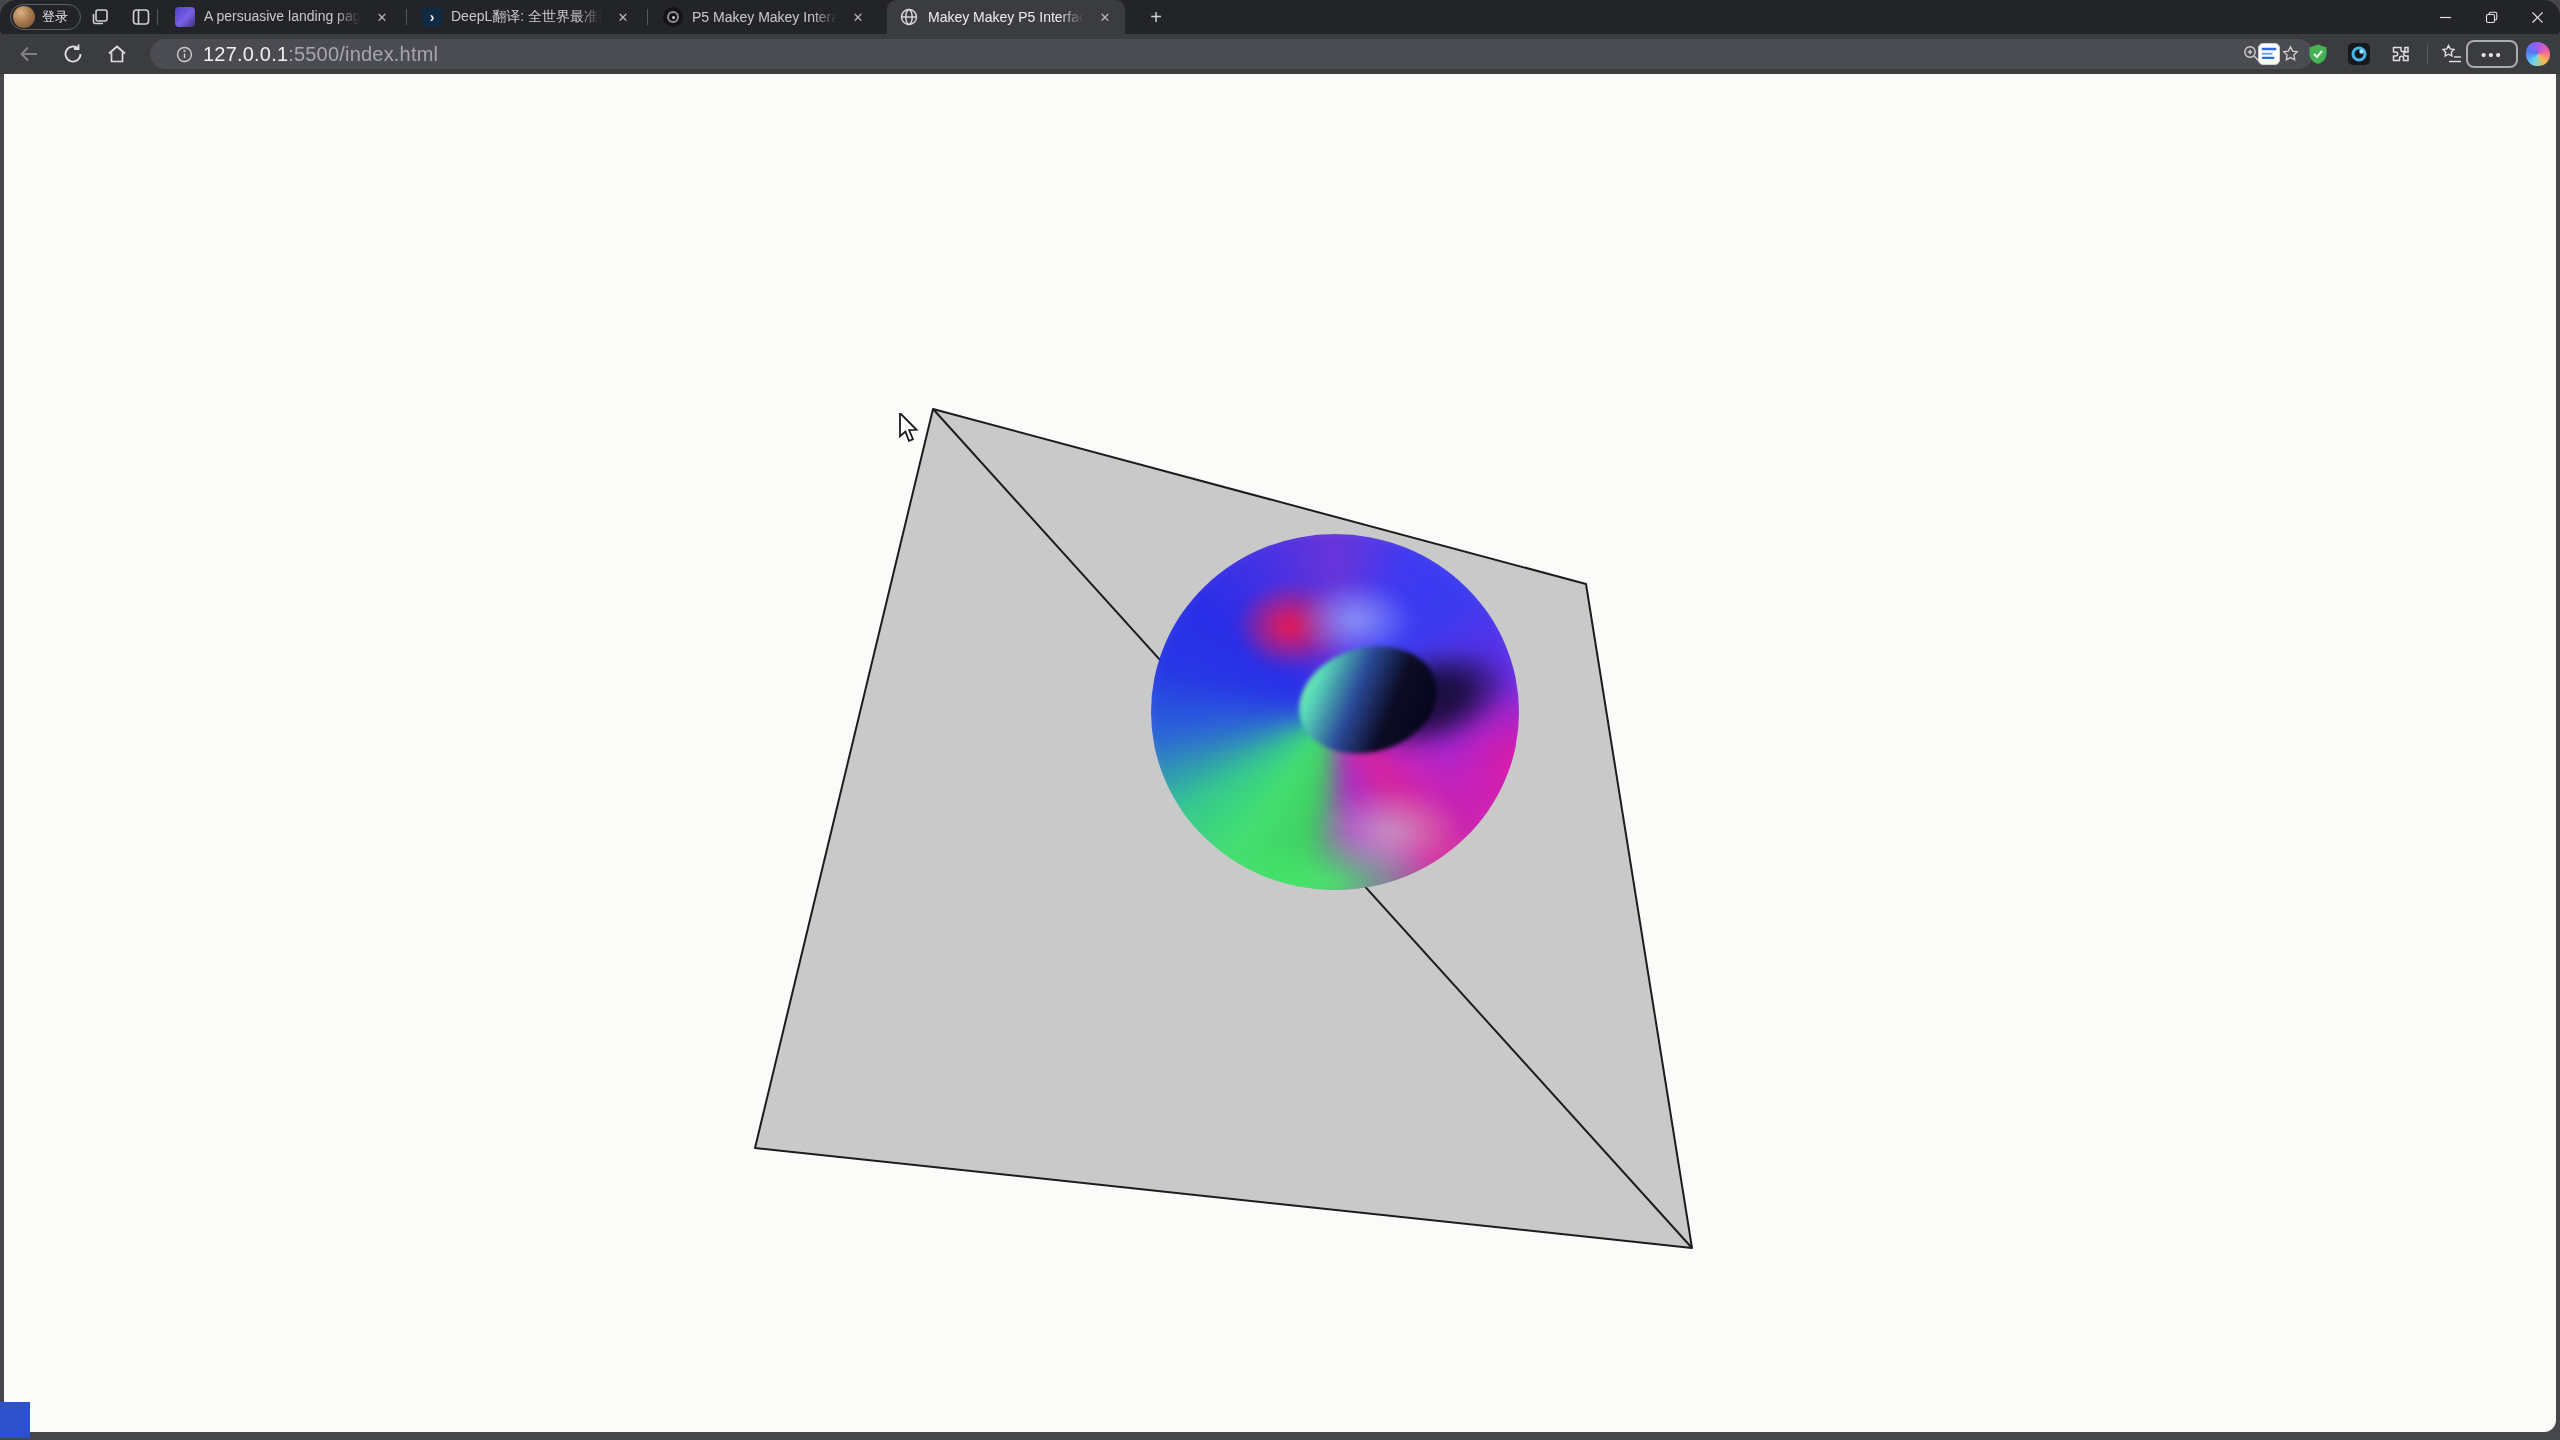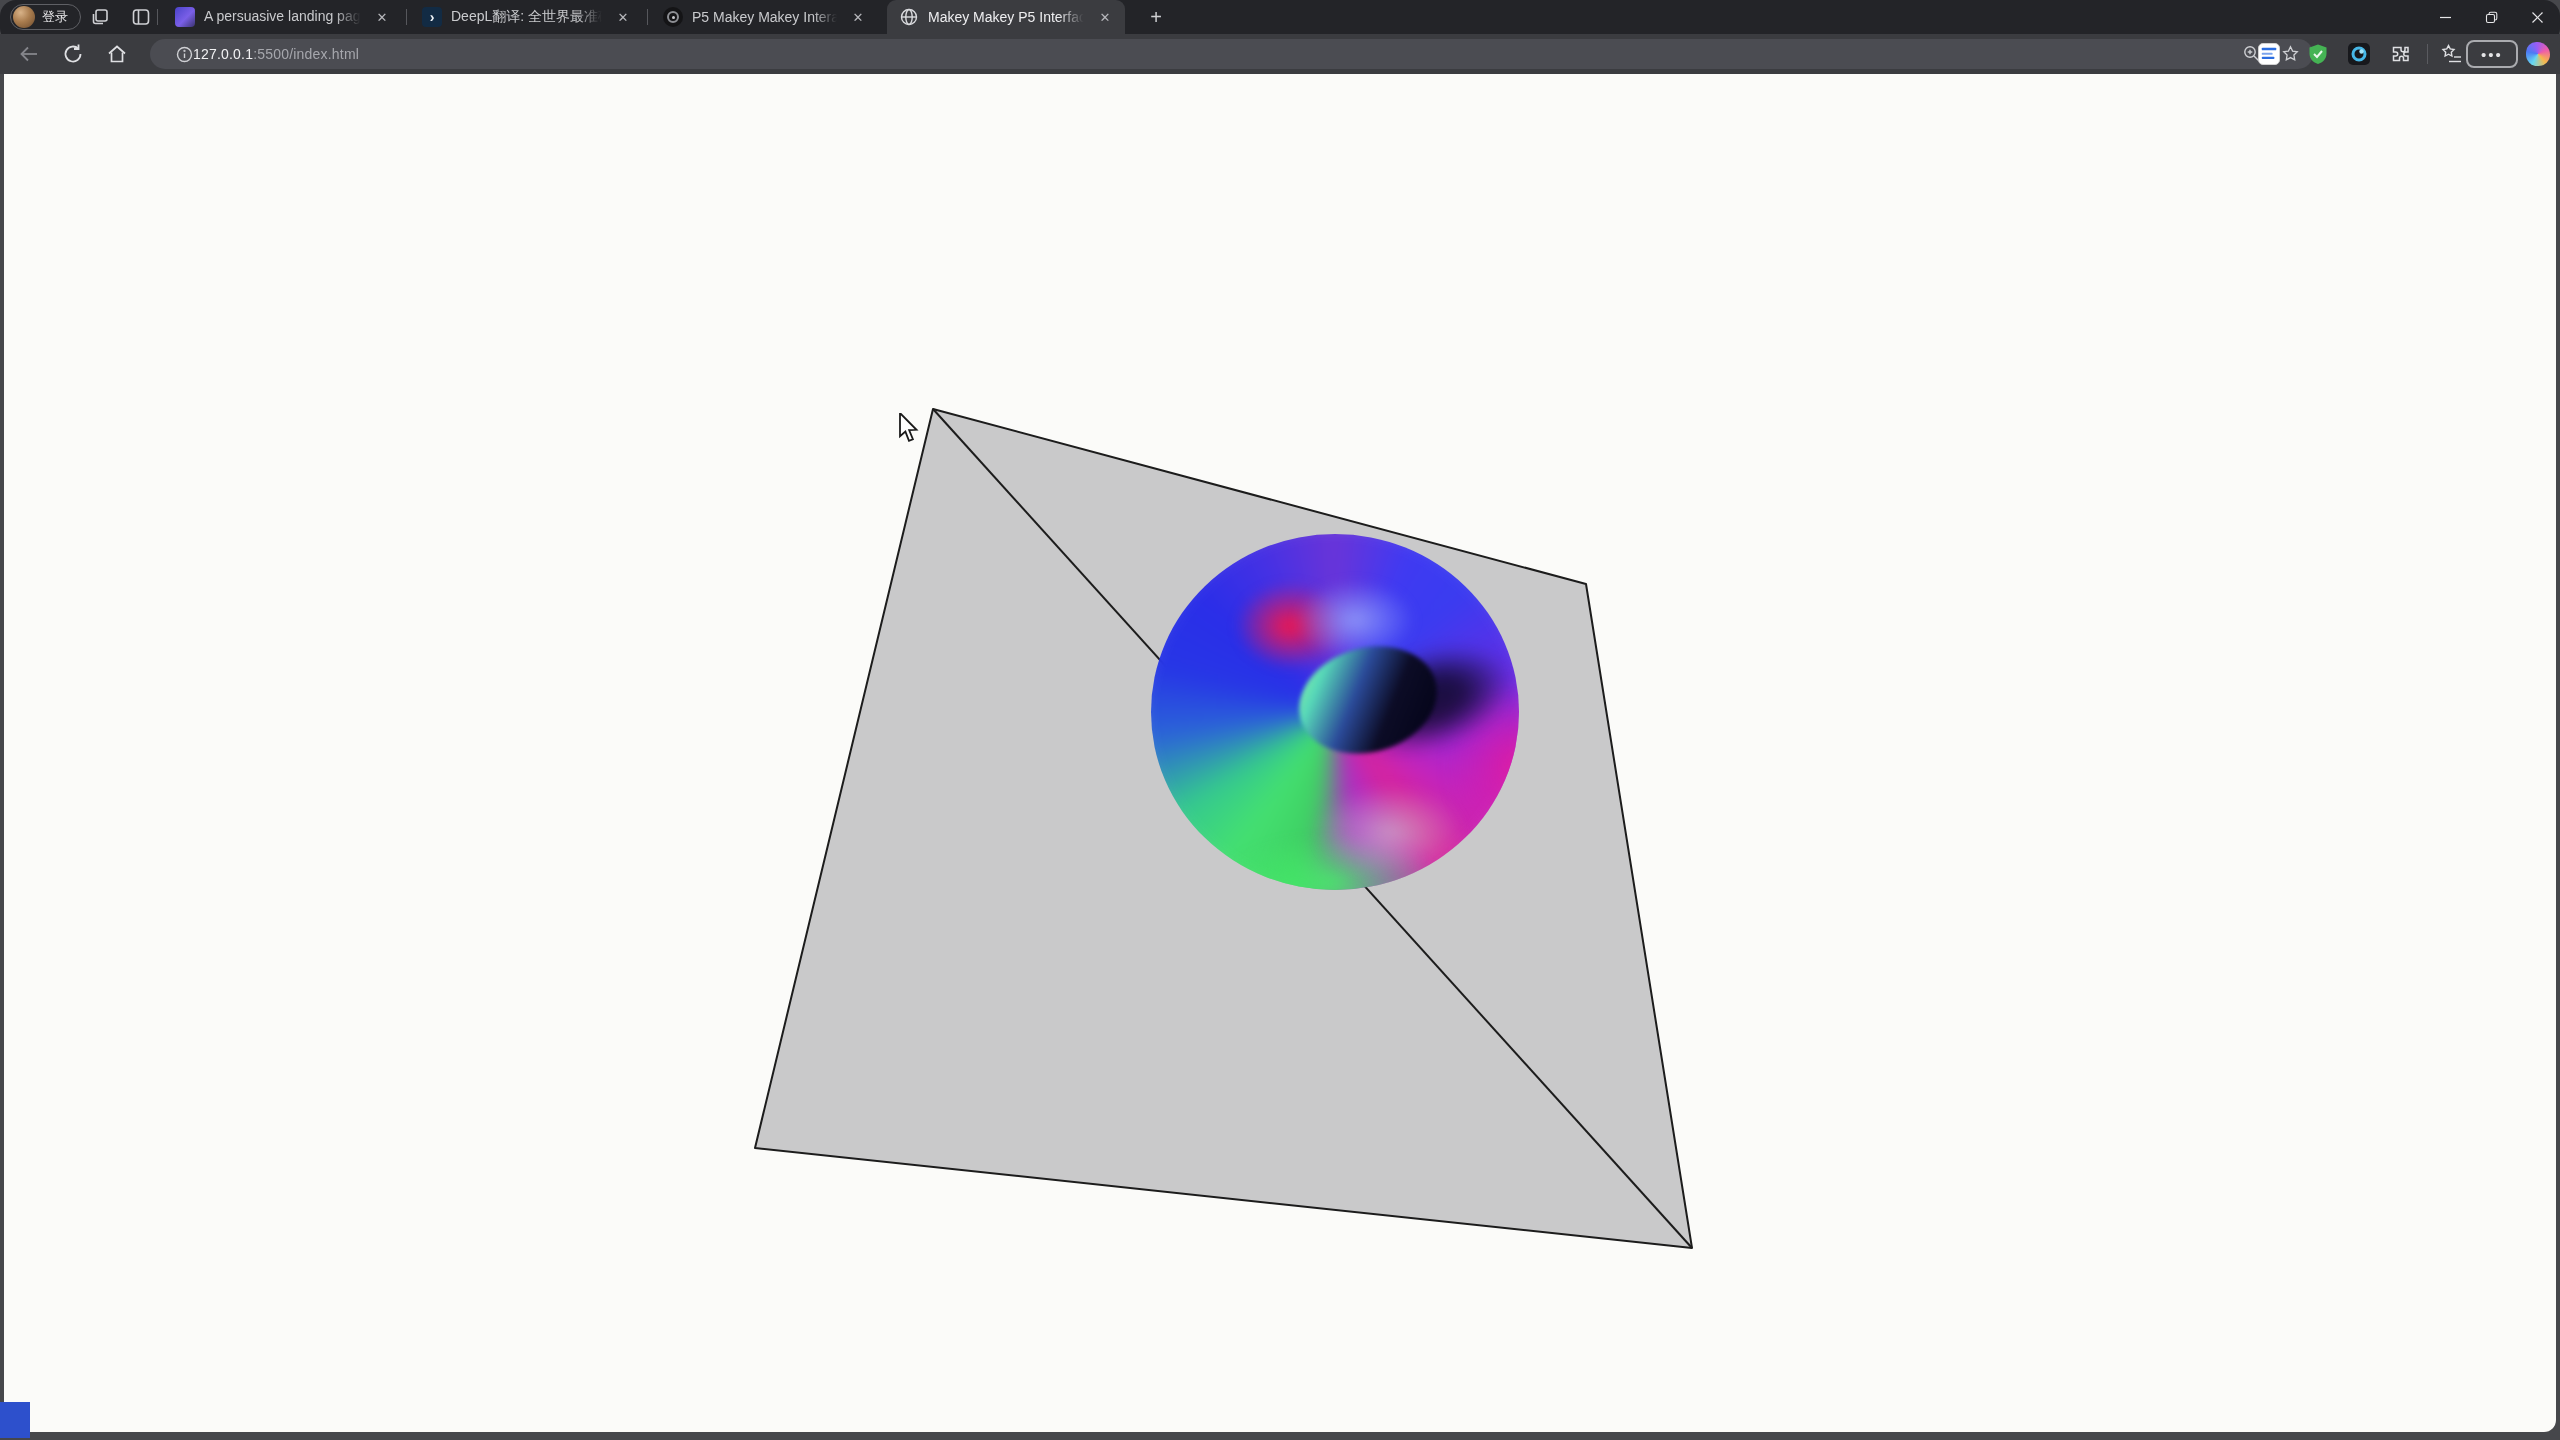--- a/index.html
+++ b/index.html
@@ -41,21 +41,21 @@
 
   
   .toolbar { position:absolute; left:0; top:34px; width:2560px; height:40px; background:#3b3c40; }
   .tb-icon { position:absolute; top:9px; width:22px; height:22px; color:#dfe0e3; cursor:pointer; }
   .tb-icon svg { width:100%; height:100%; }
   .tb-icon.disabled { color:#85868c; }
   .address-pill { position:absolute; left:150px; right:247px; top:5px; height:30px; background:#4b4c52;
     border-radius:15px; display:flex; align-items:center; cursor:text; }
   .pill-icon { width:17px; height:17px; color:#cfd0d4; flex:0 0 auto; }
   .pill-icon svg { width:100%; height:100%; }
-  .url { margin-left:0; font-size:14px; letter-spacing:.2px; white-space:nowrap; }
+  .url { margin-left:10px; font-size:20px; letter-spacing:.2px; white-space:nowrap; }
   .url .host { color:#f1f1f3; }
   .url .path { color:#a6a7ad; }
   .pill-right { position:absolute; right:14px; top:6px; display:flex; gap:22px; }
   .tb-divider { position:absolute; top:10px; width:1px; height:20px; background:#5a5b60; }
   .ext-badge { position:absolute; top:9px; width:22px; height:22px; border-radius:5px; cursor:pointer; }
   .settings-ring { position:absolute; left:2466px; top:6px; width:52px; height:28px; border:2px solid #aaabaf;
     border-radius:8px; display:flex; align-items:center; justify-content:center; color:#e4e4e6;
     font-size:15px; letter-spacing:2px; cursor:pointer; }
   .copilot { position:absolute; left:2526px; top:8px; width:24px; height:24px; border-radius:45% 55% 50% 50%;
     background:conic-gradient(from 210deg,#67d8f0,#4c7bf4,#9a5cf6,#ef5da8,#f7b84b,#67d8f0); cursor:pointer; }

